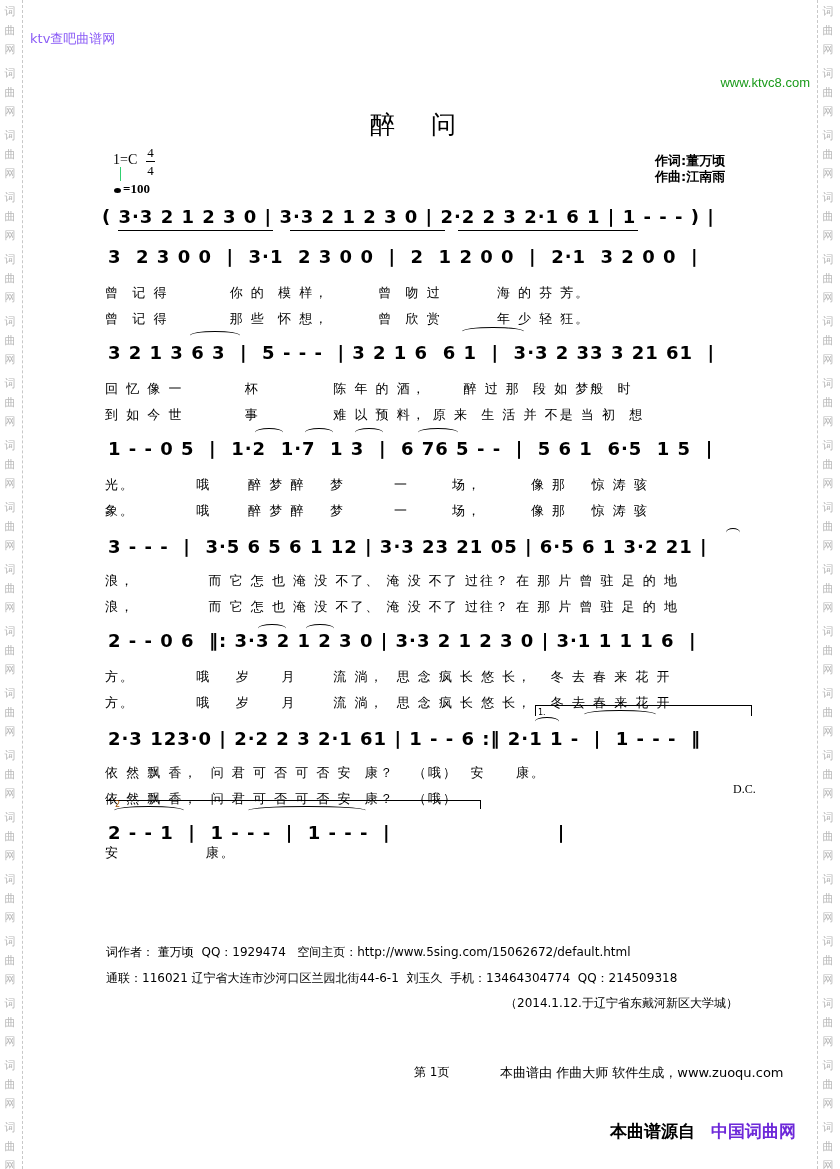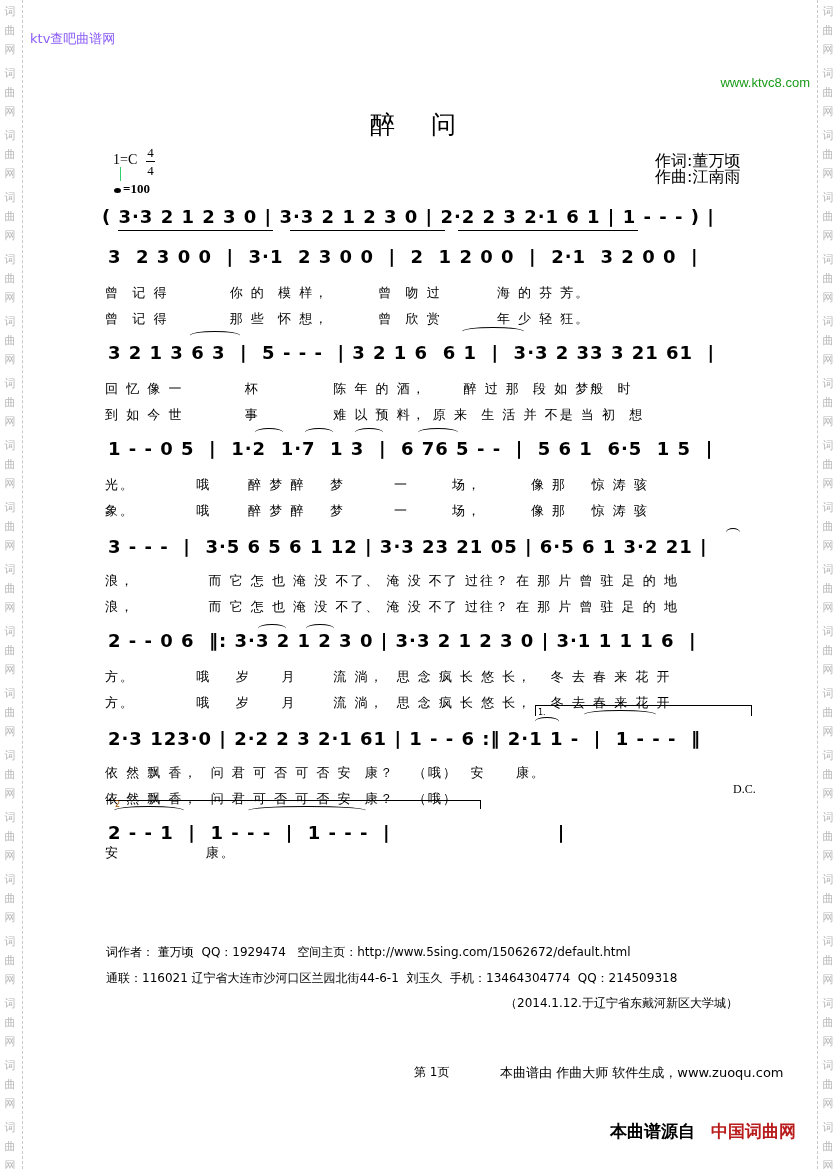--- a/index.html
+++ b/index.html
@@ -11,31 +11,31 @@
   .side .grp{height:60px;padding-top:2px;}
   .vdash{position:absolute;top:0;height:1169px;border-left:1px dashed #c8c8c8;}
   .hdr-left{position:absolute;left:30px;top:30px;font-size:13px;color:#8b5cf6;}
   .hdr-right{position:absolute;right:30px;top:31px;font-size:13px;color:#1a9a1a;font-family:"Liberation Sans",sans-serif;margin-top:44px;}
   .title{position:absolute;left:0;width:840px;top:108px;text-align:center;font-size:25px;letter-spacing:14px;font-family:"DejaVu Serif",serif;}
   .key{position:absolute;left:113px;top:152px;font-size:14px;font-family:"Liberation Serif",serif;}
   .frac{position:absolute;left:146px;top:144px;font-size:13px;font-family:"Liberation Serif",serif;text-align:center;line-height:17px;}
   .tempo{position:absolute;left:114px;top:181px;font-size:13px;font-family:"Liberation Serif",serif;font-weight:bold;}
   .tempo .stem{position:absolute;left:6px;top:-14px;width:1px;height:14px;background:#30d070;}
   .tempo .head{display:inline-block;width:7px;height:5px;border-radius:50%;background:#000;margin-right:2px;}
-  .credits{position:absolute;left:655px;top:153px;font-size:16px;line-height:16px;}
+  .credits{position:absolute;left:655px;top:153px;font-size:13px;line-height:16px;font-weight:bold;}
   .row{position:absolute;left:100px;width:660px;height:36px;}
   .notes{position:absolute;left:0;top:0;font-size:18px;font-weight:bold;font-family:"DejaVu Sans",sans-serif;white-space:pre;letter-spacing:1px;}
   .lyr{position:absolute;left:105px;font-size:13px;white-space:pre;letter-spacing:2px;}
   .slur{position:absolute;border-top:1px solid #000;border-radius:50% 50% 0 0;height:8px;}
   .ul{position:absolute;height:1px;background:#000;}
   .volta{position:absolute;border-top:1px solid #000;border-left:1px solid #000;border-right:1px solid #000;height:10px;}
   .dc{position:absolute;left:733px;top:782px;font-size:12px;font-family:Liberation Serif, serif;}
   .foot{position:absolute;font-size:12px;white-space:pre;}
   .source{position:absolute;left:610px;top:1120px;font-size:17px;font-weight:bold;}
-  .source .brand{color:#b91c1c;margin-left:16px;margin-top:24px;}
+  .source .brand{color:#6d28d9;margin-left:16px;margin-top:24px;}
 </style>
 </head>
 <body>
 
 <div class="side left" id="wmL">
     <div class="grp">
       <span class="wm">词</span>
       <span class="wm">曲</span>
       <span class="wm">网</span>
     </div>

